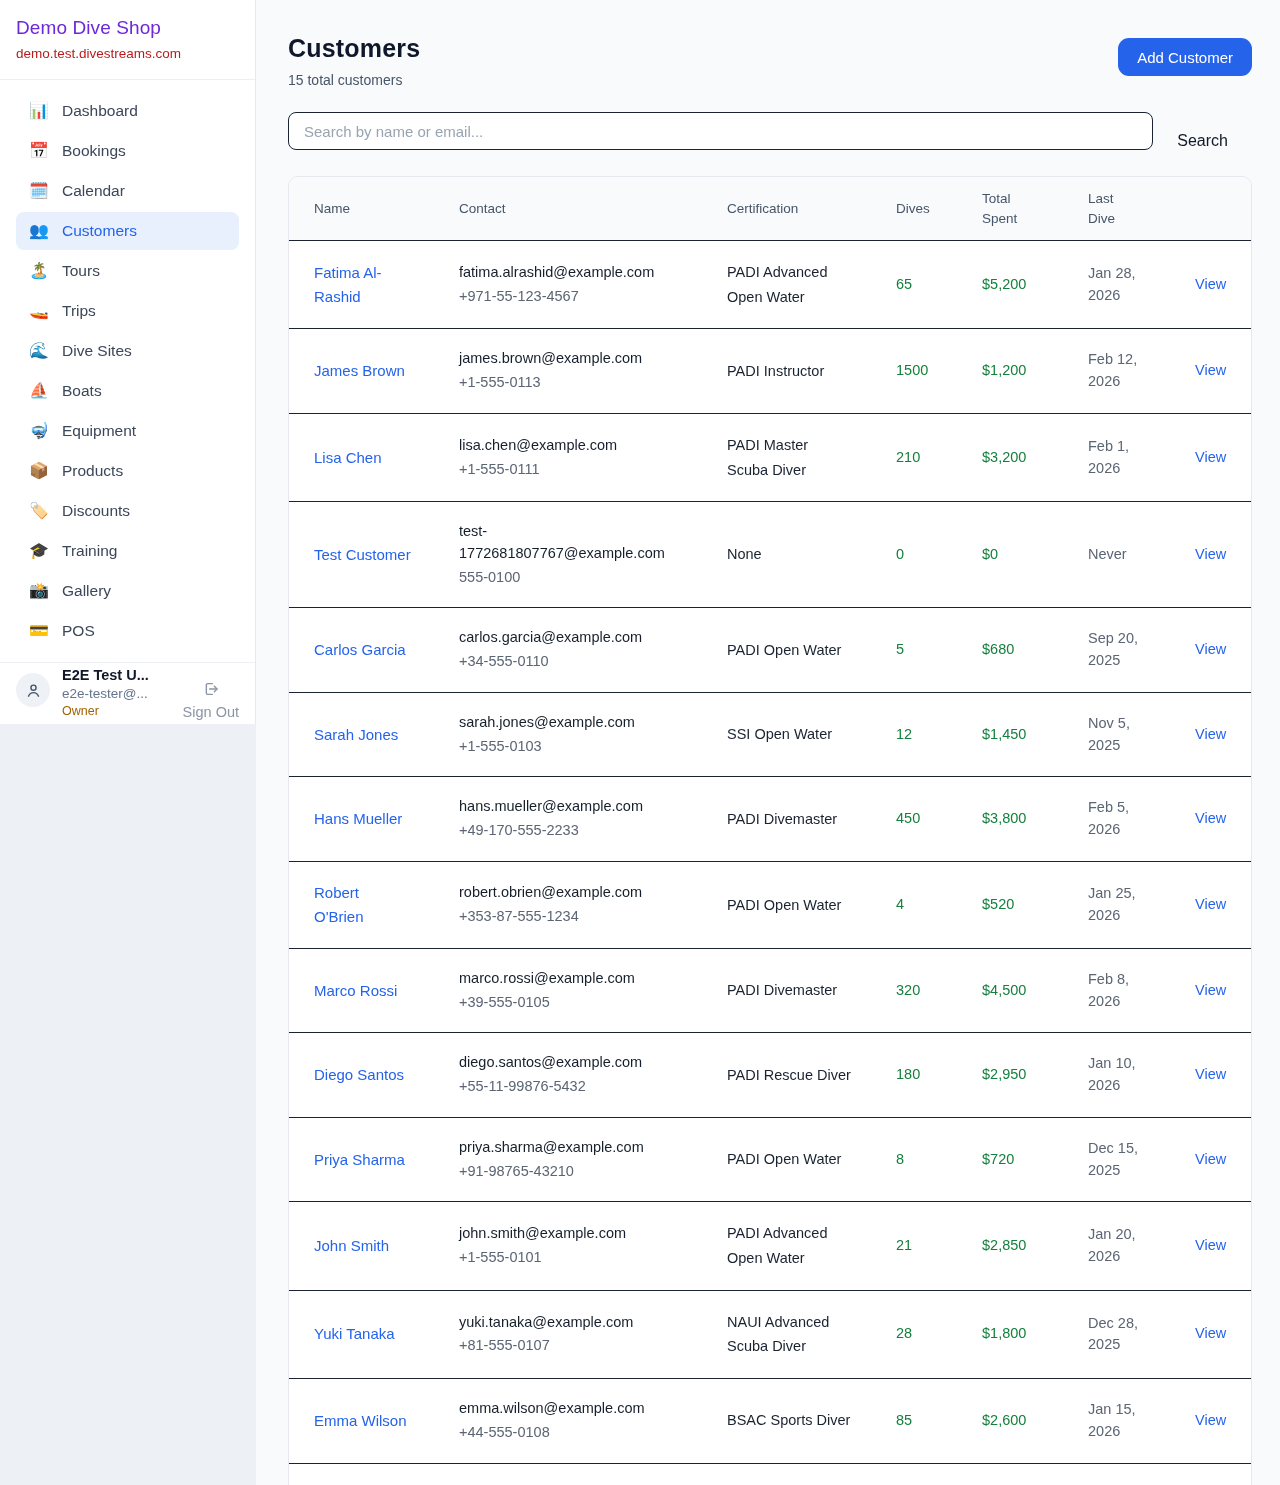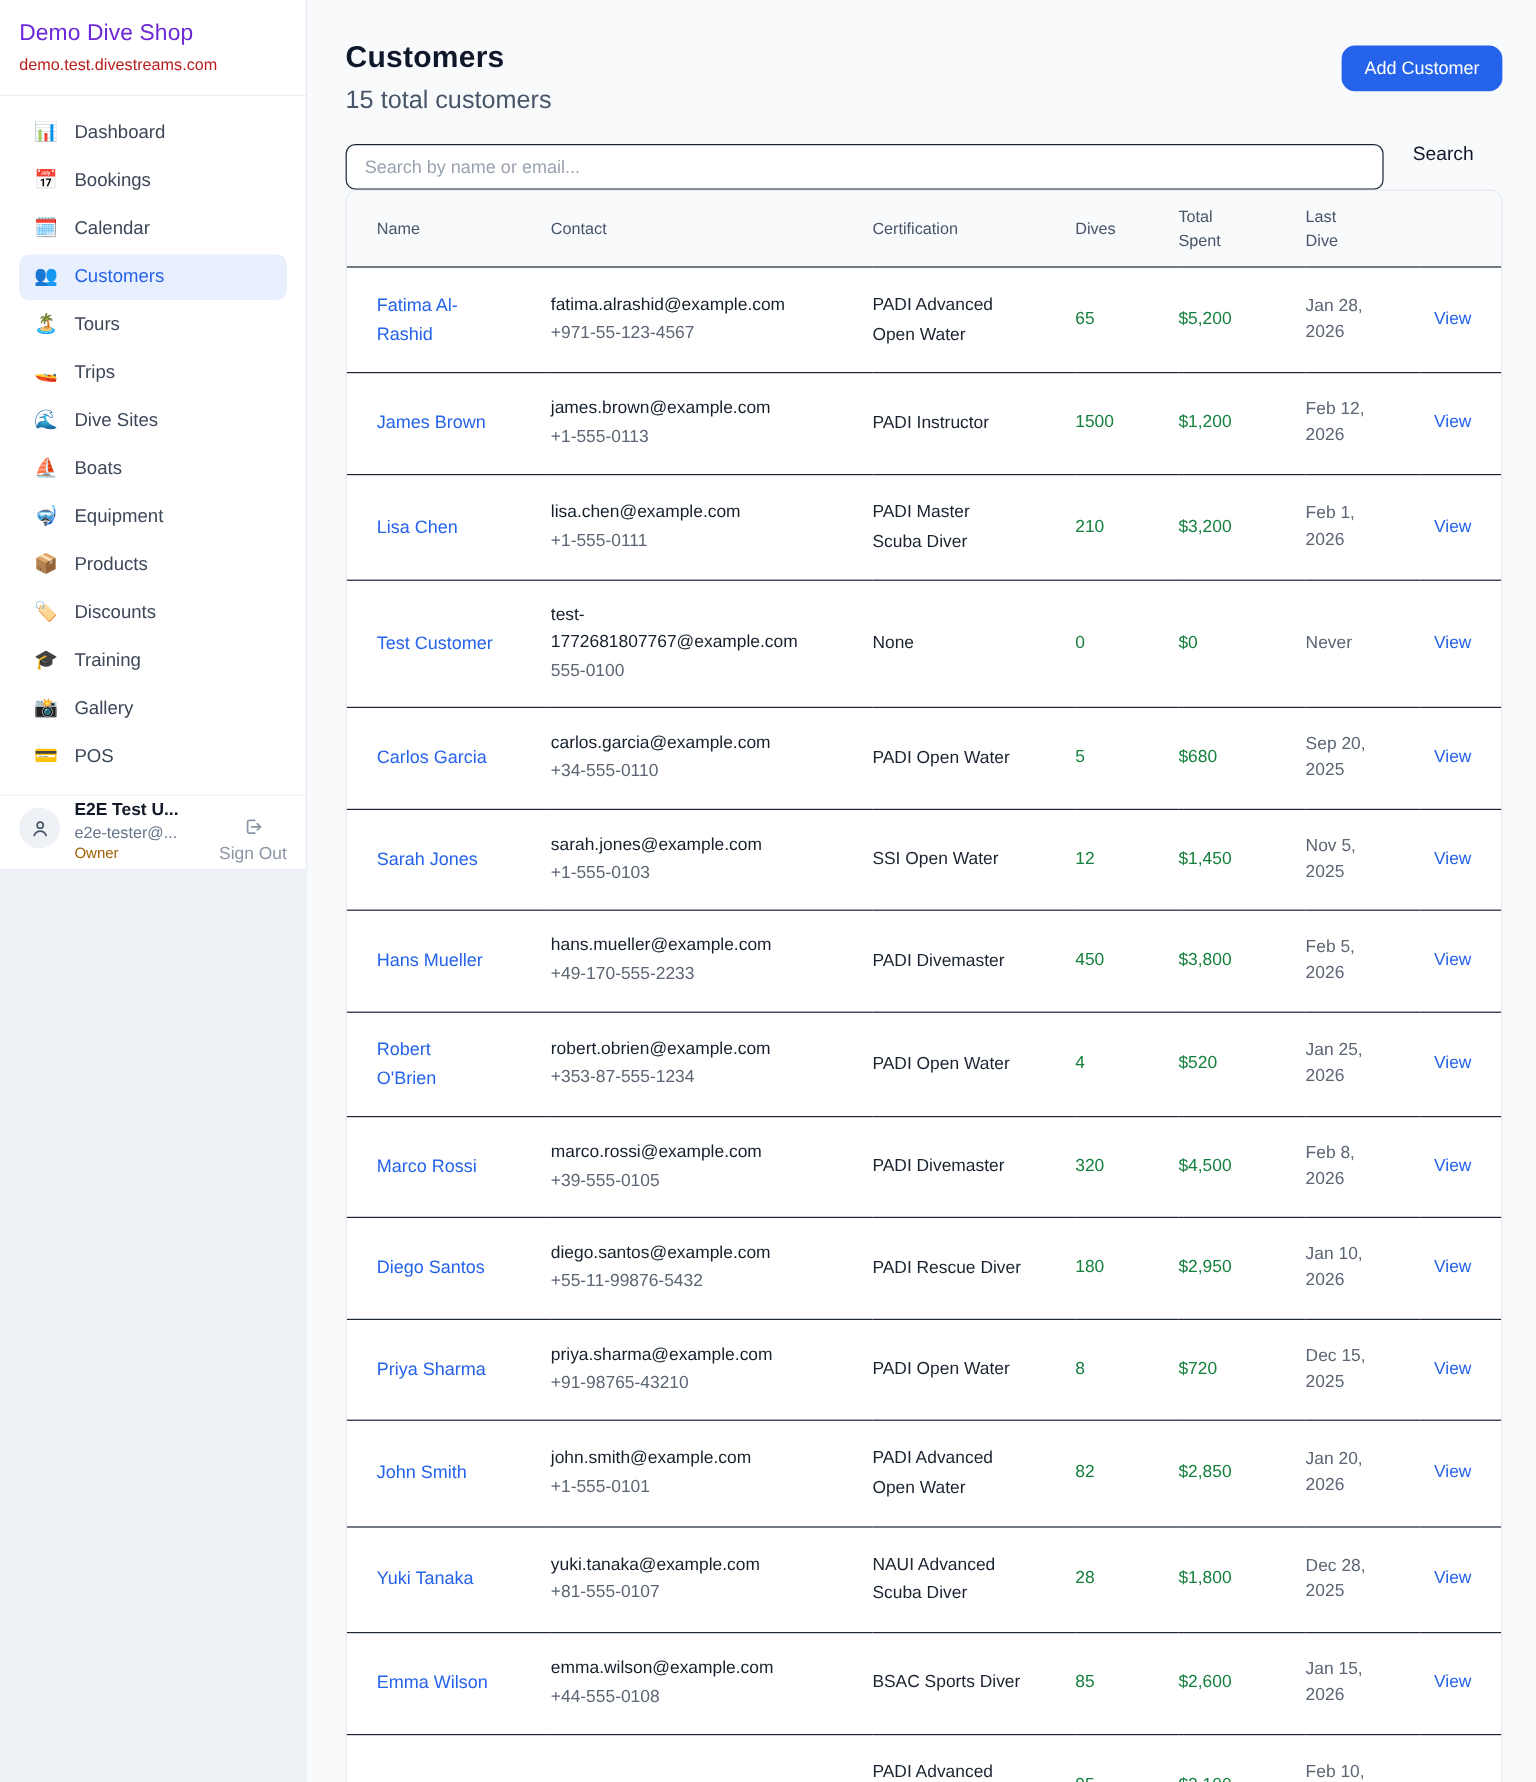--- a/index.html
+++ b/index.html
@@ -44,27 +44,27 @@
   .user-role { font-size:12.5px; color:#a16207; margin-top:3px; }
   .signout {
     margin-left:auto; display:flex; align-items:center; gap:7px;
     font-size:14.5px; color:#8b95a5; cursor:pointer; margin-top:14px; white-space:nowrap;flex-direction:column;
   }
 
   
   .main { flex:1; background:#f8fafc; padding:34px 28px 26px 32px; min-height:1481px; }
   .page-head { display:flex; justify-content:space-between; align-items:flex-start; margin-bottom:24px; }
   .page-title { font-size:25px; font-weight:700; color:#0f172a; letter-spacing:.2px; }
-  .page-sub { margin-top:9px; font-size:21px; color:#475569; }
+  .page-sub { margin-top:9px; font-size:14px; color:#475569; }
   .add-btn {
     background:#2563eb; color:#ffffff; border:none; border-radius:11px;
     padding:0 19px; height:38px; font-size:15px; font-weight:500; cursor:pointer;
     font-family:"Liberation Sans", sans-serif; margin-top:4px;
   }
-  .search-row { display:flex; align-items:flex-start; }
+  .search-row { display:flex; align-items:flex-end; margin-bottom:26px; }
   .search-input {
     flex:1; height:38px; border:1.6px solid #1a2433; border-radius:8px;
     padding:0 15px; font-size:15px; color:#0f172a; background:#ffffff; outline:none;
     font-family:"Liberation Sans", sans-serif;
   }
   .search-input::placeholder { color:#9aa3b2; }
   .search-btn {
     border:none; background:transparent; font-size:16px; color:#111827;
     padding:0 24px; cursor:pointer; font-family:"Liberation Sans", sans-serif;
   }
@@ -357,21 +357,21 @@
               <td class="c-date">Dec 15, 2025</td>
               <td class="c-view"><a class="view-link">View</a></td>
             </tr>
             <tr>
               <td class="c-name"><a class="name-link">John Smith</a></td>
               <td class="c-contact">
                 <div class="email">john.smith@example.com</div>
                 <div class="phone">+1-555-0101</div>
               </td>
               <td class="c-cert">PADI Advanced Open Water</td>
-              <td class="c-dives">82</td>
+              <td class="c-dives">21</td>
               <td class="c-spent">$2,850</td>
               <td class="c-date">Jan 20, 2026</td>
               <td class="c-view"><a class="view-link">View</a></td>
             </tr>
             <tr>
               <td class="c-name"><a class="name-link">Yuki Tanaka</a></td>
               <td class="c-contact">
                 <div class="email">yuki.tanaka@example.com</div>
                 <div class="phone">+81-555-0107</div>
               </td>

